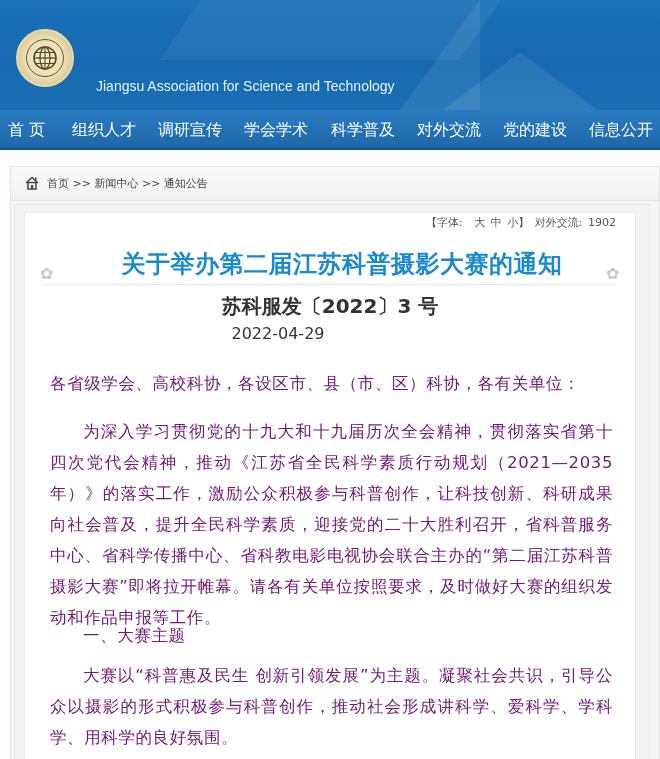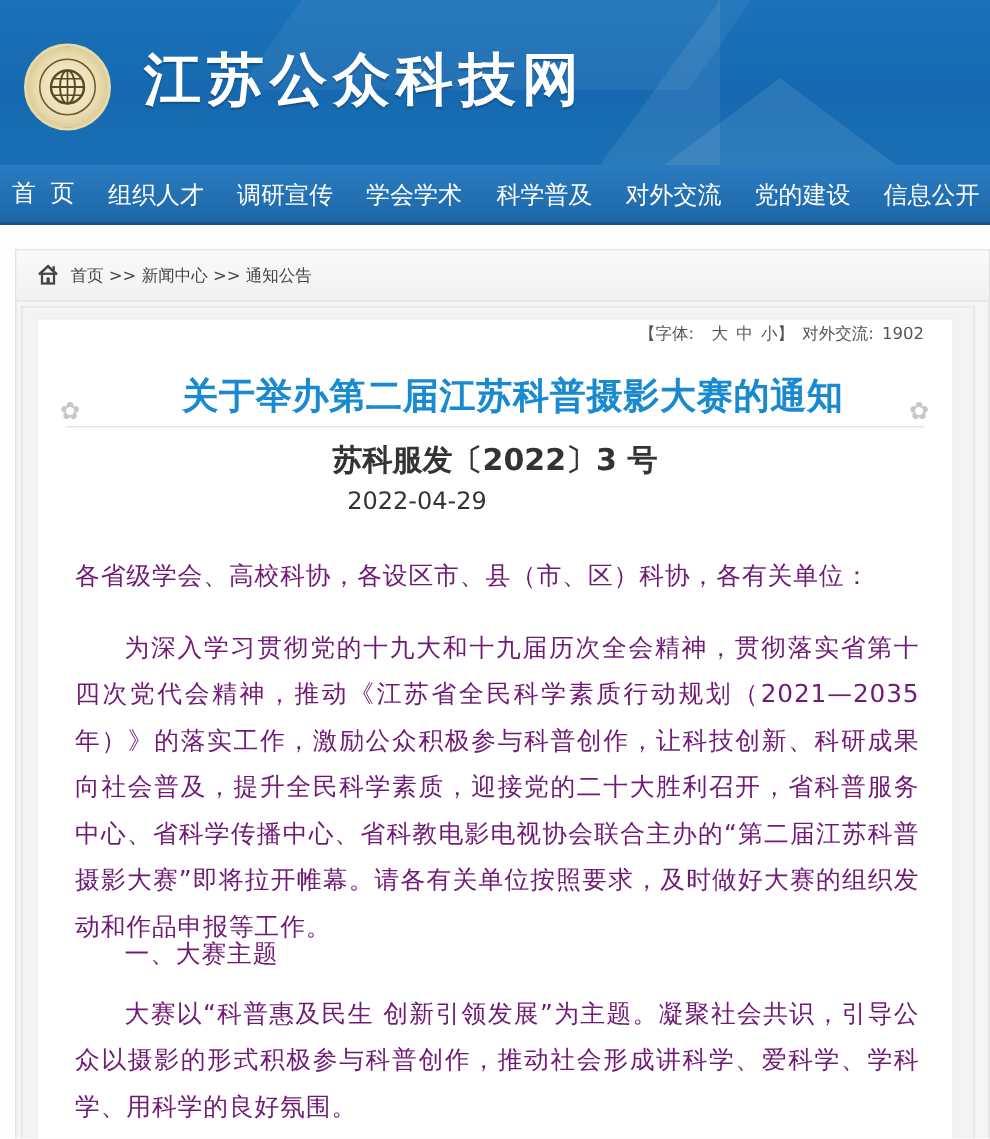--- a/index.html
+++ b/index.html
@@ -103,25 +103,25 @@
       <svg width="26" height="26" viewBox="0 0 26 26">
         <circle cx="13" cy="13" r="11" fill="none" stroke="#5a4a1e" stroke-width="1.6"></circle>
         <ellipse cx="13" cy="13" rx="5" ry="11" fill="none" stroke="#5a4a1e" stroke-width="1.3"></ellipse>
         <line x1="2" y1="13" x2="24" y2="13" stroke="#5a4a1e" stroke-width="1.3"></line>
         <line x1="4" y1="7.5" x2="22" y2="7.5" stroke="#5a4a1e" stroke-width="1.1"></line>
         <line x1="4" y1="18.5" x2="22" y2="18.5" stroke="#5a4a1e" stroke-width="1.1"></line>
         <line x1="13" y1="2" x2="13" y2="24" stroke="#5a4a1e" stroke-width="1.1"></line>
       </svg>
     </div>
   </div>
-  <div class="site-title">江苏公众科技网</div>
+  <div class="site-subtitle">Jiangsu Association for Science and Technology</div>
 </div>
 
 <div class="nav">
-  <span class="item" style="left:8px;font-family:Liberation Mono, monospace;">首 页</span>
+  <span class="item" style="left:8px;">首 页</span>
   <span class="item" style="left:72px;">组织人才</span>
   <span class="item" style="left:158px;">调研宣传</span>
   <span class="item" style="left:244px;">学会学术</span>
   <span class="item" style="left:331px;">科学普及</span>
   <span class="item" style="left:417px;">对外交流</span>
   <span class="item" style="left:503px;">党的建设</span>
   <span class="item" style="left:589px;">信息公开</span>
 </div>
 
 <div class="crumb-frame"></div>

